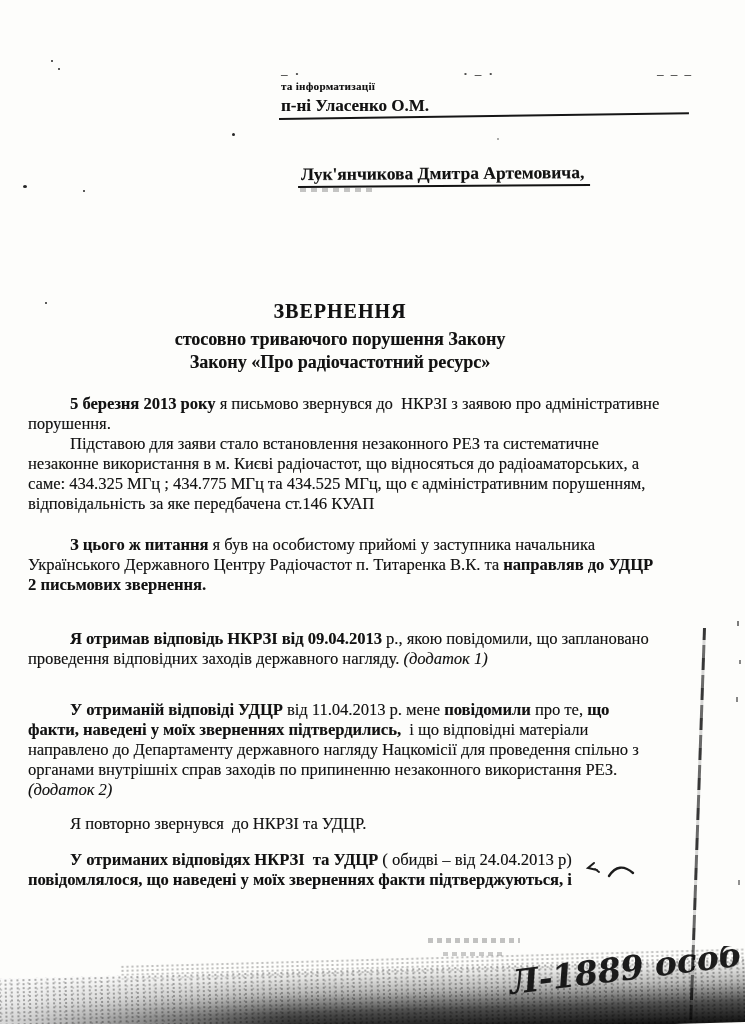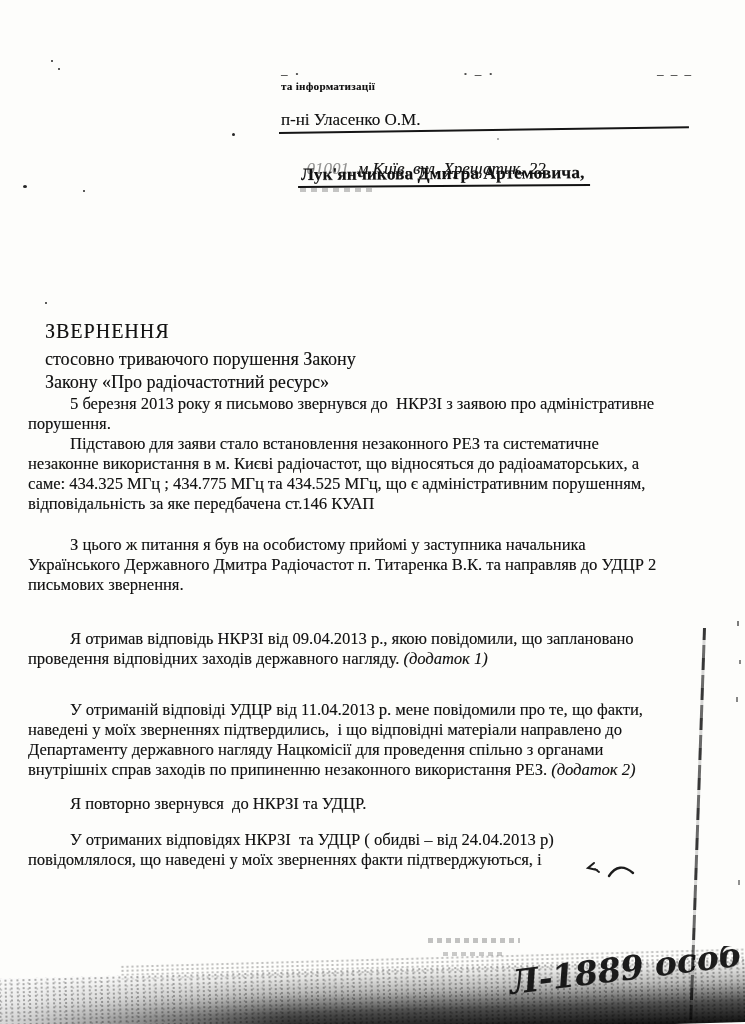--- a/index.html
+++ b/index.html
@@ -7,41 +7,41 @@
     position:relative; width:745px; height:1024px; margin:0 auto;
     background:#fdfdfb; overflow:hidden;
     font-family:"Liberation Serif", serif; color:#121212;
     text-shadow:0.3px 0.3px 0 rgba(0,0,0,0.35);
   }
   
   .header-block{position:absolute; left:281px; top:66px; width:412px;}
   .hdr-faded{display:flex; justify-content:space-between; height:14px;
     font-weight:700; font-size:13px; color:#222; opacity:.8; letter-spacing:2px;}
   .hdr-dept{font-weight:700; font-size:11px; letter-spacing:.3px;}
-  .hdr-name-wrap{position:relative; font-weight:400; font-size:17px; padding-bottom:4px; margin-top:18px;}
+  .hdr-name-wrap{position:relative; font-weight:700; font-size:17px; padding-bottom:4px; margin-top:4px;}
   .hdr-rule{position:absolute; left:-2px; bottom:0; width:410px; height:2px;
     background:#161616; transform:rotate(-0.8deg); transform-origin:left center;}
   .hdr-address{font-style:italic; font-size:17px; margin-top:5px; white-space:pre-wrap;}
   .faded-zip{opacity:.45; filter:blur(.3px);}
   
   .addressee{position:absolute; left:298px; top:163px; font-weight:700; font-size:17.5px;
     border-bottom:2px solid #131313; padding:0 6px 1px 3px; transform:rotate(-0.4deg);}
   .ghost-line{position:absolute; left:300px; top:188px; width:72px; height:4px; opacity:.28;
     background:repeating-linear-gradient(90deg,#333 0 6px,transparent 6px 11px);}
   
-  .title-block{position:absolute; left:45px; top:320px; width:590px; font-weight:400;}
+  .title-block{position:absolute; left:45px; top:300px; width:590px; text-align:center; font-weight:700;}
   .t1{font-size:20px; letter-spacing:1px; margin-bottom:5px;}
   .t2,.t3{font-size:18px; line-height:23px;}
   
   .body-block{position:absolute; left:28px; top:394px; width:634px;
     font-size:16.5px; line-height:20px; text-align:left;}
   .para{margin:0; text-indent:42px; white-space:pre-wrap;}
   .m21{margin-top:21px;} .m18{margin-top:34px;} .m17{margin-top:31px;}
   .m12{margin-top:12px;} .m14{margin-top:14px;} .m16{margin-top:16px;}
-  .b{font-weight:400;} .i{font-style:italic;}
+  .b{font-weight:700;} .i{font-style:italic;}
   
   .speck{position:absolute; background:#262626; border-radius:50%;}
   .edge-line{position:absolute; left:703px; top:628px; width:3px; height:392px;
     transform:rotate(2deg); transform-origin:top center; opacity:.9;
     background:repeating-linear-gradient(180deg, rgba(22,22,22,.95) 0 12px,
       rgba(22,22,22,.18) 12px 17px, rgba(22,22,22,.7) 17px 30px);}
   .remnant{position:absolute; opacity:.32;
     background:repeating-linear-gradient(90deg,#444 0 5px,transparent 5px 9px);}
   .scan-band{position:absolute; left:-14px; bottom:-6px; width:790px; height:64px;
     transform:rotate(-1.6deg); transform-origin:60% 100%;
@@ -82,40 +82,37 @@
     <div class="hdr-faded">
       <span>– ·</span>
       <span>·  –  ·</span>
       <span>–  – –</span>
     </div>
     <div class="hdr-dept">та інформатизації</div>
     <div class="hdr-name-wrap">
       <span>п-ні  Уласенко О.М.</span>
       <div class="hdr-rule"></div>
     </div>
-    <div class="hdr-address">
-      <span class="faded-zip">01001,</span><span> м.Київ, вул. Хрещатик, 22</span>
-    </div>
   </div>
 
   <div class="addressee">Лук'янчикова Дмитра Артемовича,</div>
   <div class="ghost-line"></div>
 
   <div class="title-block">
     <div class="t1">ЗВЕРНЕННЯ</div>
     <div class="t2">стосовно триваючого порушення Закону</div>
     <div class="t3">Закону  «Про радіочастотний ресурс»</div>
   </div>
 
   <div class="body-block">
     <p class="para"><span class="b">5 березня 2013 року </span><span>я письмово звернувся до  НКРЗІ з заявою про адміністративне порушення.</span></p>
 
     <p class="para"><span>Підставою для заяви стало встановлення незаконного РЕЗ та систематичне незаконне використання в м. Києві радіочастот, що відносяться до радіоаматорських, а саме: 434.325 МГц ; 434.775 МГц та 434.525 МГц, що є адміністративним порушенням, відповідальність за яке передбачена ст.146 КУАП</span></p>
 
-    <p class="para m21"><span class="b">З цього ж питання </span><span>я був на особистому прийомі у заступника начальника Українського Державного Дмитра Радіочастот п. Титаренка В.К. та </span><span class="b">направляв до УДЦР 2 письмових звернення.</span></p>
+    <p class="para m21"><span class="b">З цього ж питання </span><span>я був на особистому прийомі у заступника начальника Українського Державного Центру Радіочастот п. Титаренка В.К. та </span><span class="b">направляв до УДЦР 2 письмових звернення.</span></p>
 
     <p class="para m18"><span class="b">Я отримав відповідь НКРЗІ від 09.04.2013 </span><span>р., якою повідомили, що заплановано проведення відповідних заходів державного нагляду. </span><span class="i">(додаток 1)</span></p>
 
     <p class="para m17"><span class="b">У отриманій відповіді УДЦР </span><span>від 11.04.2013 р. мене </span><span class="b">повідомили </span><span>про те, </span><span class="b">що факти, наведені у моїх зверненнях підтвердились, </span><span> і що відповідні матеріали направлено до Департаменту державного нагляду Нацкомісії для проведення спільно з органами внутрішніх справ заходів по припиненню незаконного використання РЕЗ. </span><span class="i">(додаток 2)</span></p>
 
 
     <p class="para m14"><span>Я повторно звернувся  до НКРЗІ та УДЦР.</span></p>
 
     <p class="para m16"><span class="b">У отриманих відповідях НКРЗІ  та УДЦР </span><span>( обидві – від 24.04.2013 р) </span><span class="b">повідомлялося, що наведені у моїх зверненнях факти підтверджуються, і</span></p>
   </div>

